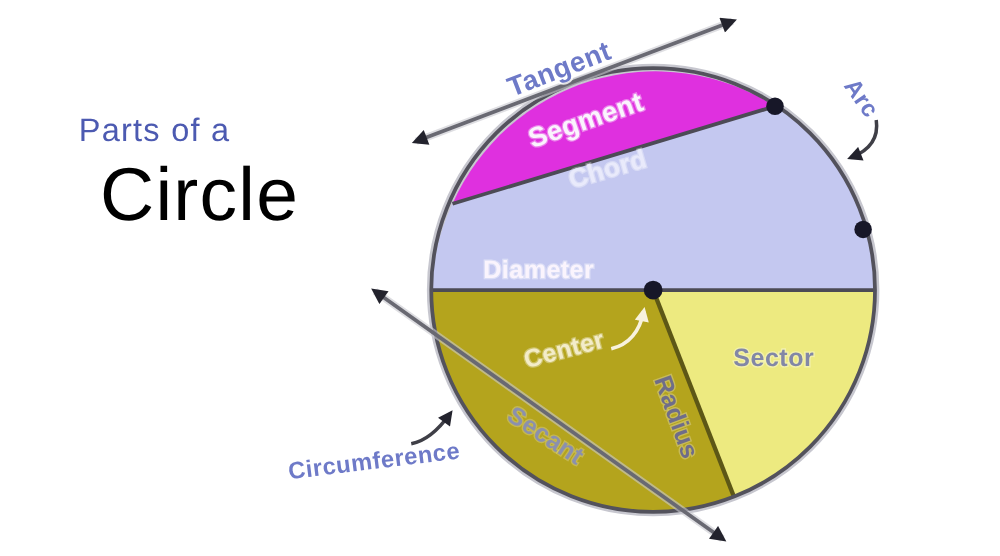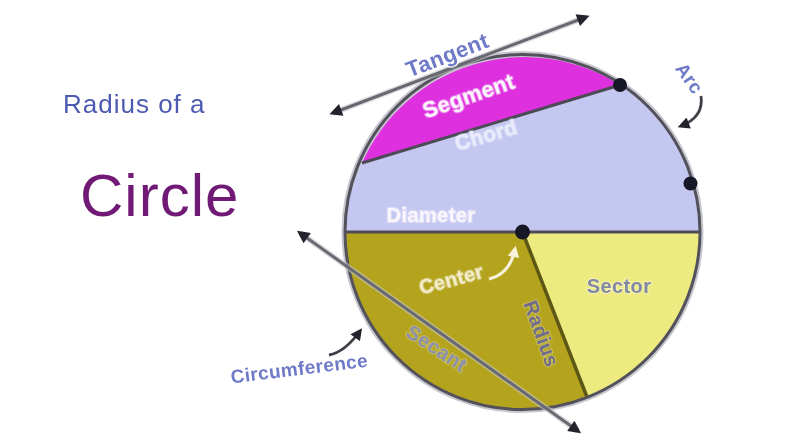--- a/index.html
+++ b/index.html
@@ -13,21 +13,21 @@
   .stage{position:absolute;left:0;top:0;width:800px;height:445px;}
   .title{position:absolute;left:0;top:0;color:#4c5ab1;}
   .title-line1{
     position:absolute;left:63px;top:91px;
     font-size:26px;line-height:1;letter-spacing:1px;
     color:#4c5ab1;white-space:nowrap;
   }
   .title-line2{
     position:absolute;left:80px;top:126px;
     font-size:60px;line-height:1;letter-spacing:1px;
-    color:#701a75;white-space:nowrap;margin-top:40px;
+    color:#000000;white-space:nowrap;
   }
   svg{position:absolute;left:0;top:0;}
   text{
     font-family:"Liberation Sans", sans-serif;
     font-weight:bold;
     letter-spacing:0.4px;
   }
   .lbl-periwinkle{
     fill:#6e7ac8;
     stroke:rgba(255,255,255,0.8);stroke-width:3.2px;
@@ -63,21 +63,21 @@
     stroke:rgba(235,230,200,0.3);stroke-width:2.2px;
     paint-order:stroke;
   }
 </style>
 </head>
 <body>
 
 <div class="stage">
 
   <div class="title">
-    <div class="title-line1">Radius of a</div>
+    <div class="title-line1">Parts of a</div>
     <div class="title-line2">Circle</div>
   </div>
 
   <svg width="800" height="445" viewBox="0 0 800 445">
     <defs>
       <marker id="ah-dark" viewBox="0 0 10 10" refX="7" refY="5" markerWidth="4.5" markerHeight="4.2" orient="auto-start-reverse" markerUnits="strokeWidth">
         <path d="M0,0 L10,5 L0,10 Z" fill="#23232d"></path>
       </marker>
       <marker id="ah-white" viewBox="0 0 10 10" refX="7" refY="5" markerWidth="4" markerHeight="3.8" orient="auto" markerUnits="strokeWidth">
         <path d="M0,0 L10,5 L0,10 Z" fill="#f8f2dd"></path>

